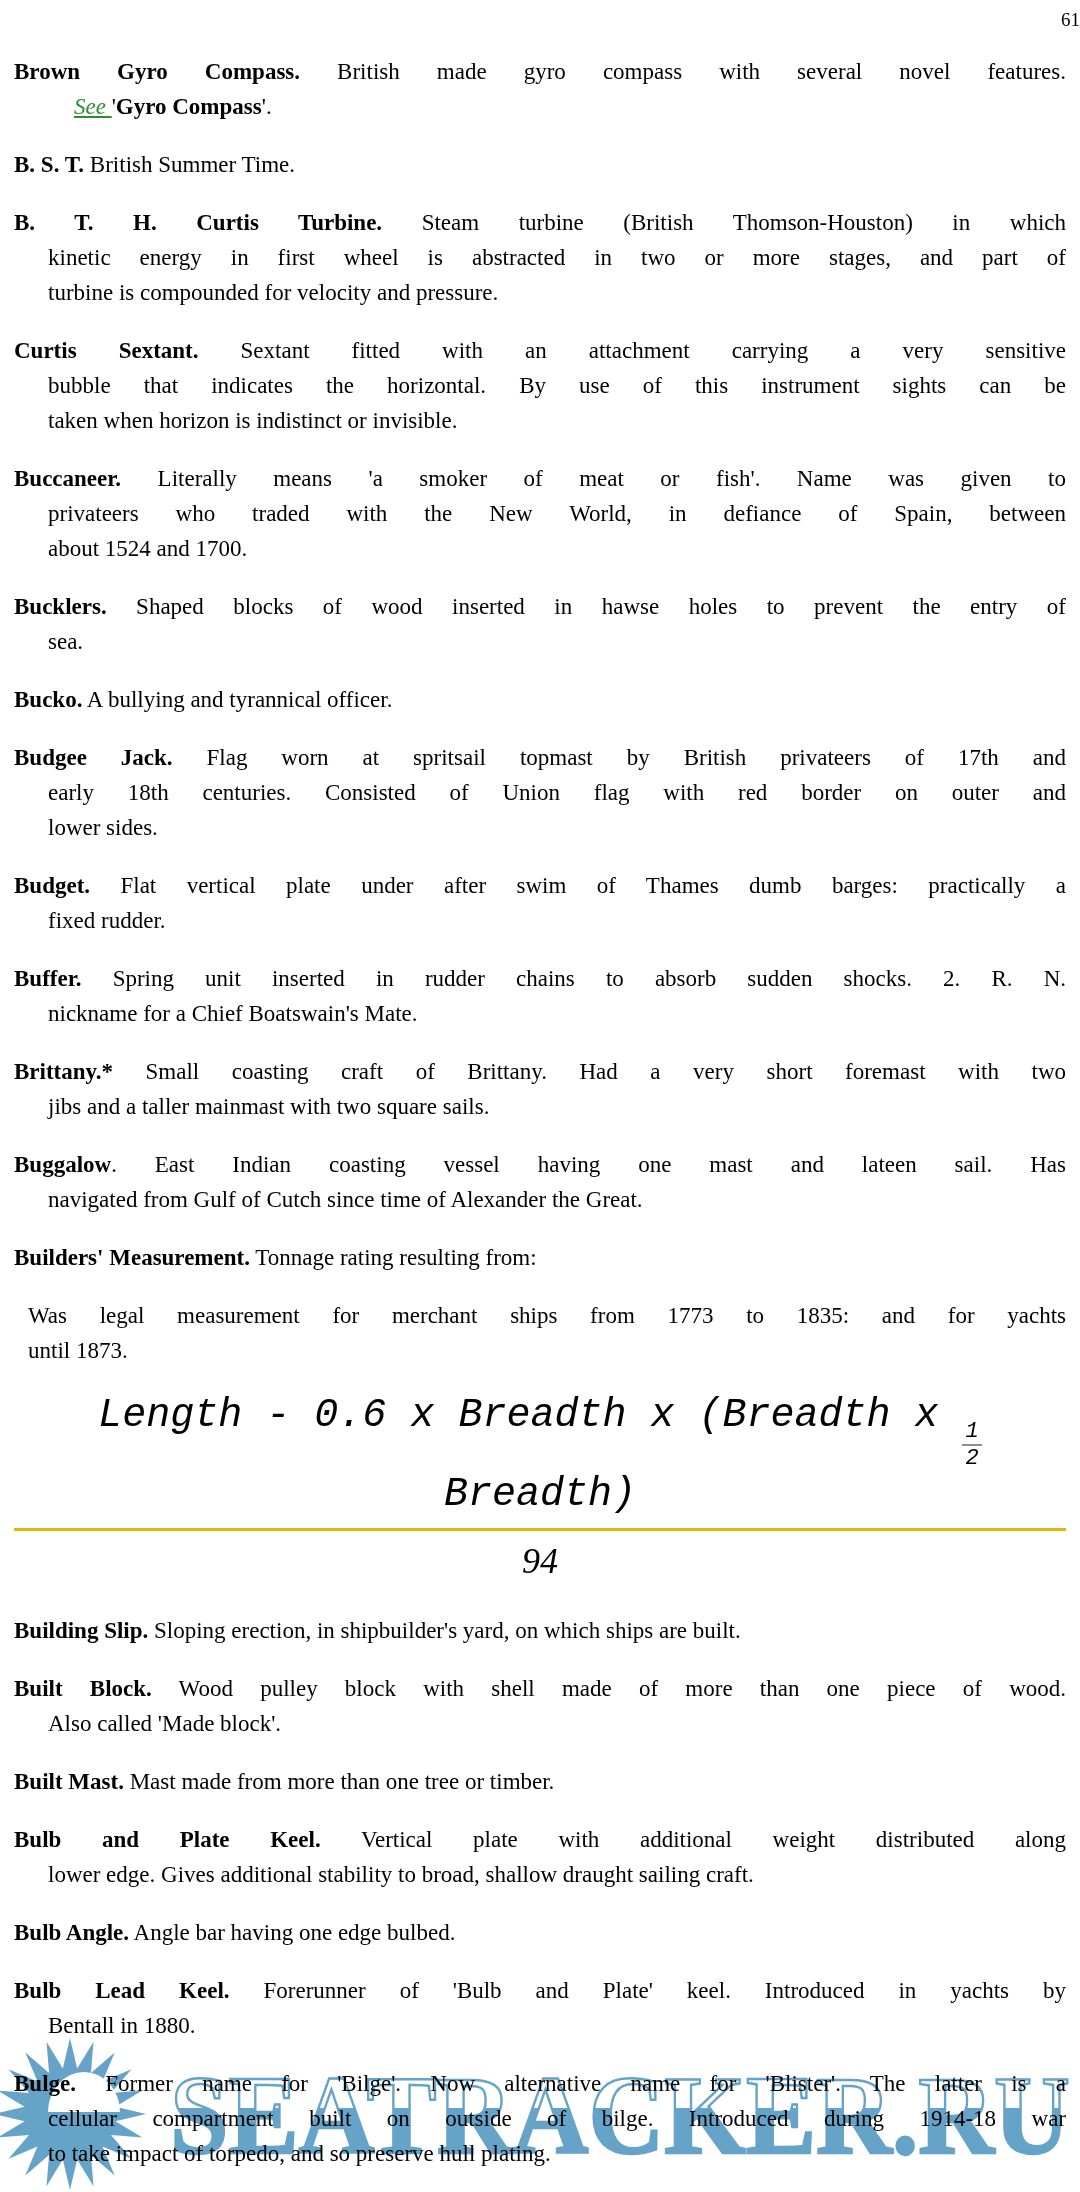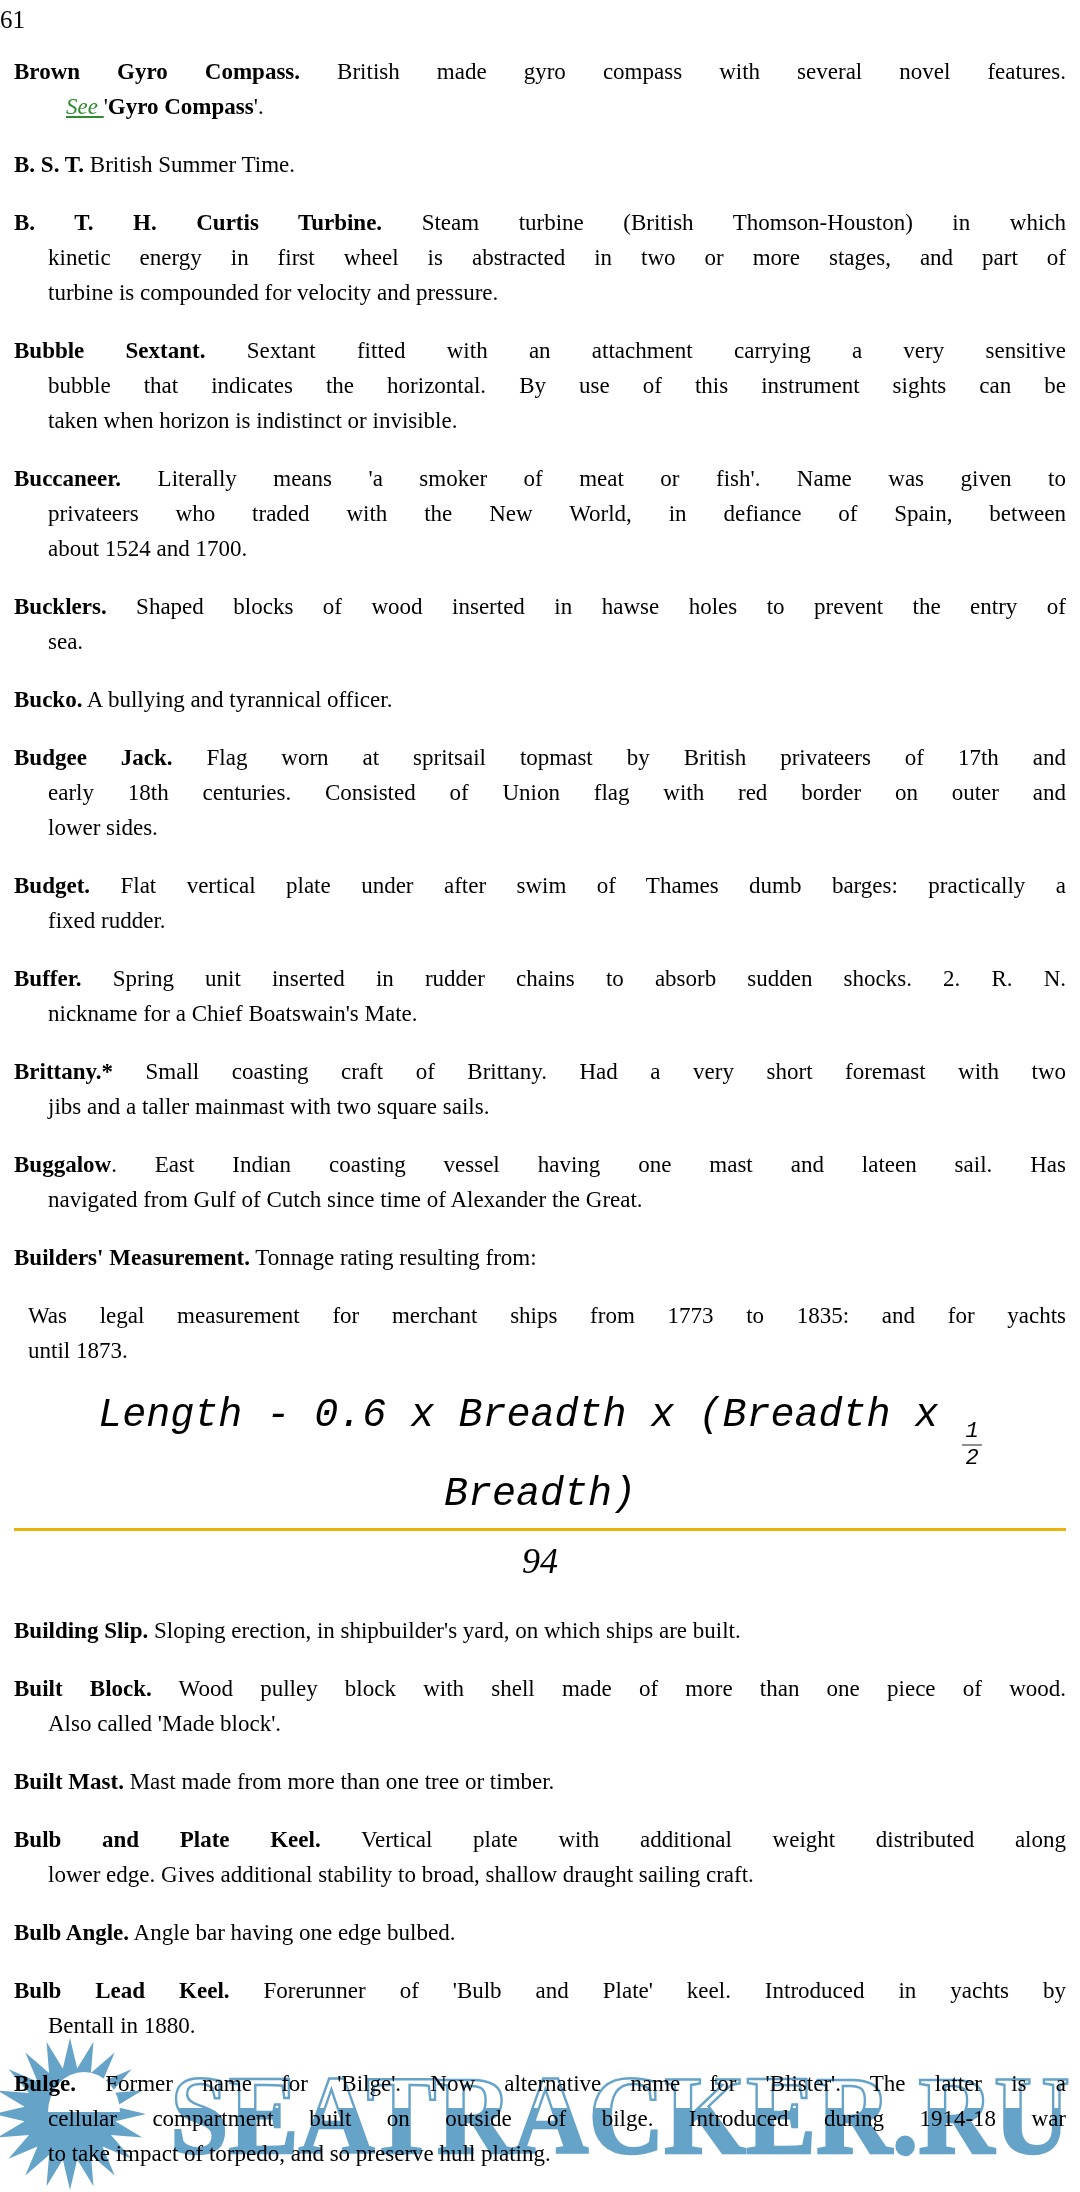--- a/index.html
+++ b/index.html
@@ -4,36 +4,37 @@
 <style>
   html, body { margin: 0; padding: 0; }
   body {
     width: 1080px; height: 2192px;
     background: #ffffff; color: #000000;
     font-family: "Liberation Serif", "DejaVu Serif", serif;
     position: relative; overflow: hidden;
   }
   .content { position: relative; z-index: 1; padding-top: 5px; }
   .pageno {
-    text-align: left; font-size: 25px; line-height: 30px;
+    text-align: right; font-size: 19px; line-height: 30px;
     margin-bottom: 19px;
   }
   .entry, .note {
     font-size: 23px; line-height: 35px;
     margin: 0 14px 23px 14px;
   }
   .note { margin-left: 28px; }
   .line { white-space: normal; }
   .line.just { text-align: justify; text-align-last: justify; }
   .entry .line.cont { margin-left: 34px; }
   b.term { font-weight: bold; }
   .see {
     font-style: italic;
     text-decoration: underline;
     cursor: pointer;
+    margin-left: 8px;
   }
   
   .formula {
     margin: 14px 14px 30px 14px;
     text-align: center; font-style: italic;
   }
   .fwrap { display: inline-block; }
   .fnum {
     font-size: 40px; line-height: 1.25;
     padding: 0 26px 8px 26px;
@@ -80,21 +81,21 @@
       </div>
       <div class="entry">
         <div class="line"><b class="term">B. S. T.</b><span> British Summer Time.</span></div>
       </div>
       <div class="entry">
         <div class="line just"><b class="term">B. T. H. Curtis Turbine.</b><span> Steam turbine (British Thomson-Houston) in which</span></div>
         <div class="line just cont"><span>kinetic energy in first wheel is abstracted in two or more stages, and part of</span></div>
         <div class="line cont"><span>turbine is compounded for velocity and pressure.</span></div>
       </div>
       <div class="entry">
-        <div class="line just"><b class="term">Bubble Sextant.</b><span> Sextant fitted with an attachment carrying a very sensitive</span></div>
+        <div class="line just"><b class="term">Curtis Sextant.</b><span> Sextant fitted with an attachment carrying a very sensitive</span></div>
         <div class="line just cont"><span>bubble that indicates the horizontal. By use of this instrument sights can be</span></div>
         <div class="line cont"><span>taken when horizon is indistinct or invisible.</span></div>
       </div>
       <div class="entry">
         <div class="line just"><b class="term">Buccaneer.</b><span> Literally means 'a smoker of meat or fish'. Name was given to</span></div>
         <div class="line just cont"><span>privateers who traded with the New World, in defiance of Spain, between</span></div>
         <div class="line cont"><span>about 1524 and 1700.</span></div>
       </div>
       <div class="entry">
         <div class="line just"><b class="term">Bucklers.</b><span> Shaped blocks of wood inserted in hawse holes to prevent the entry of</span></div>

